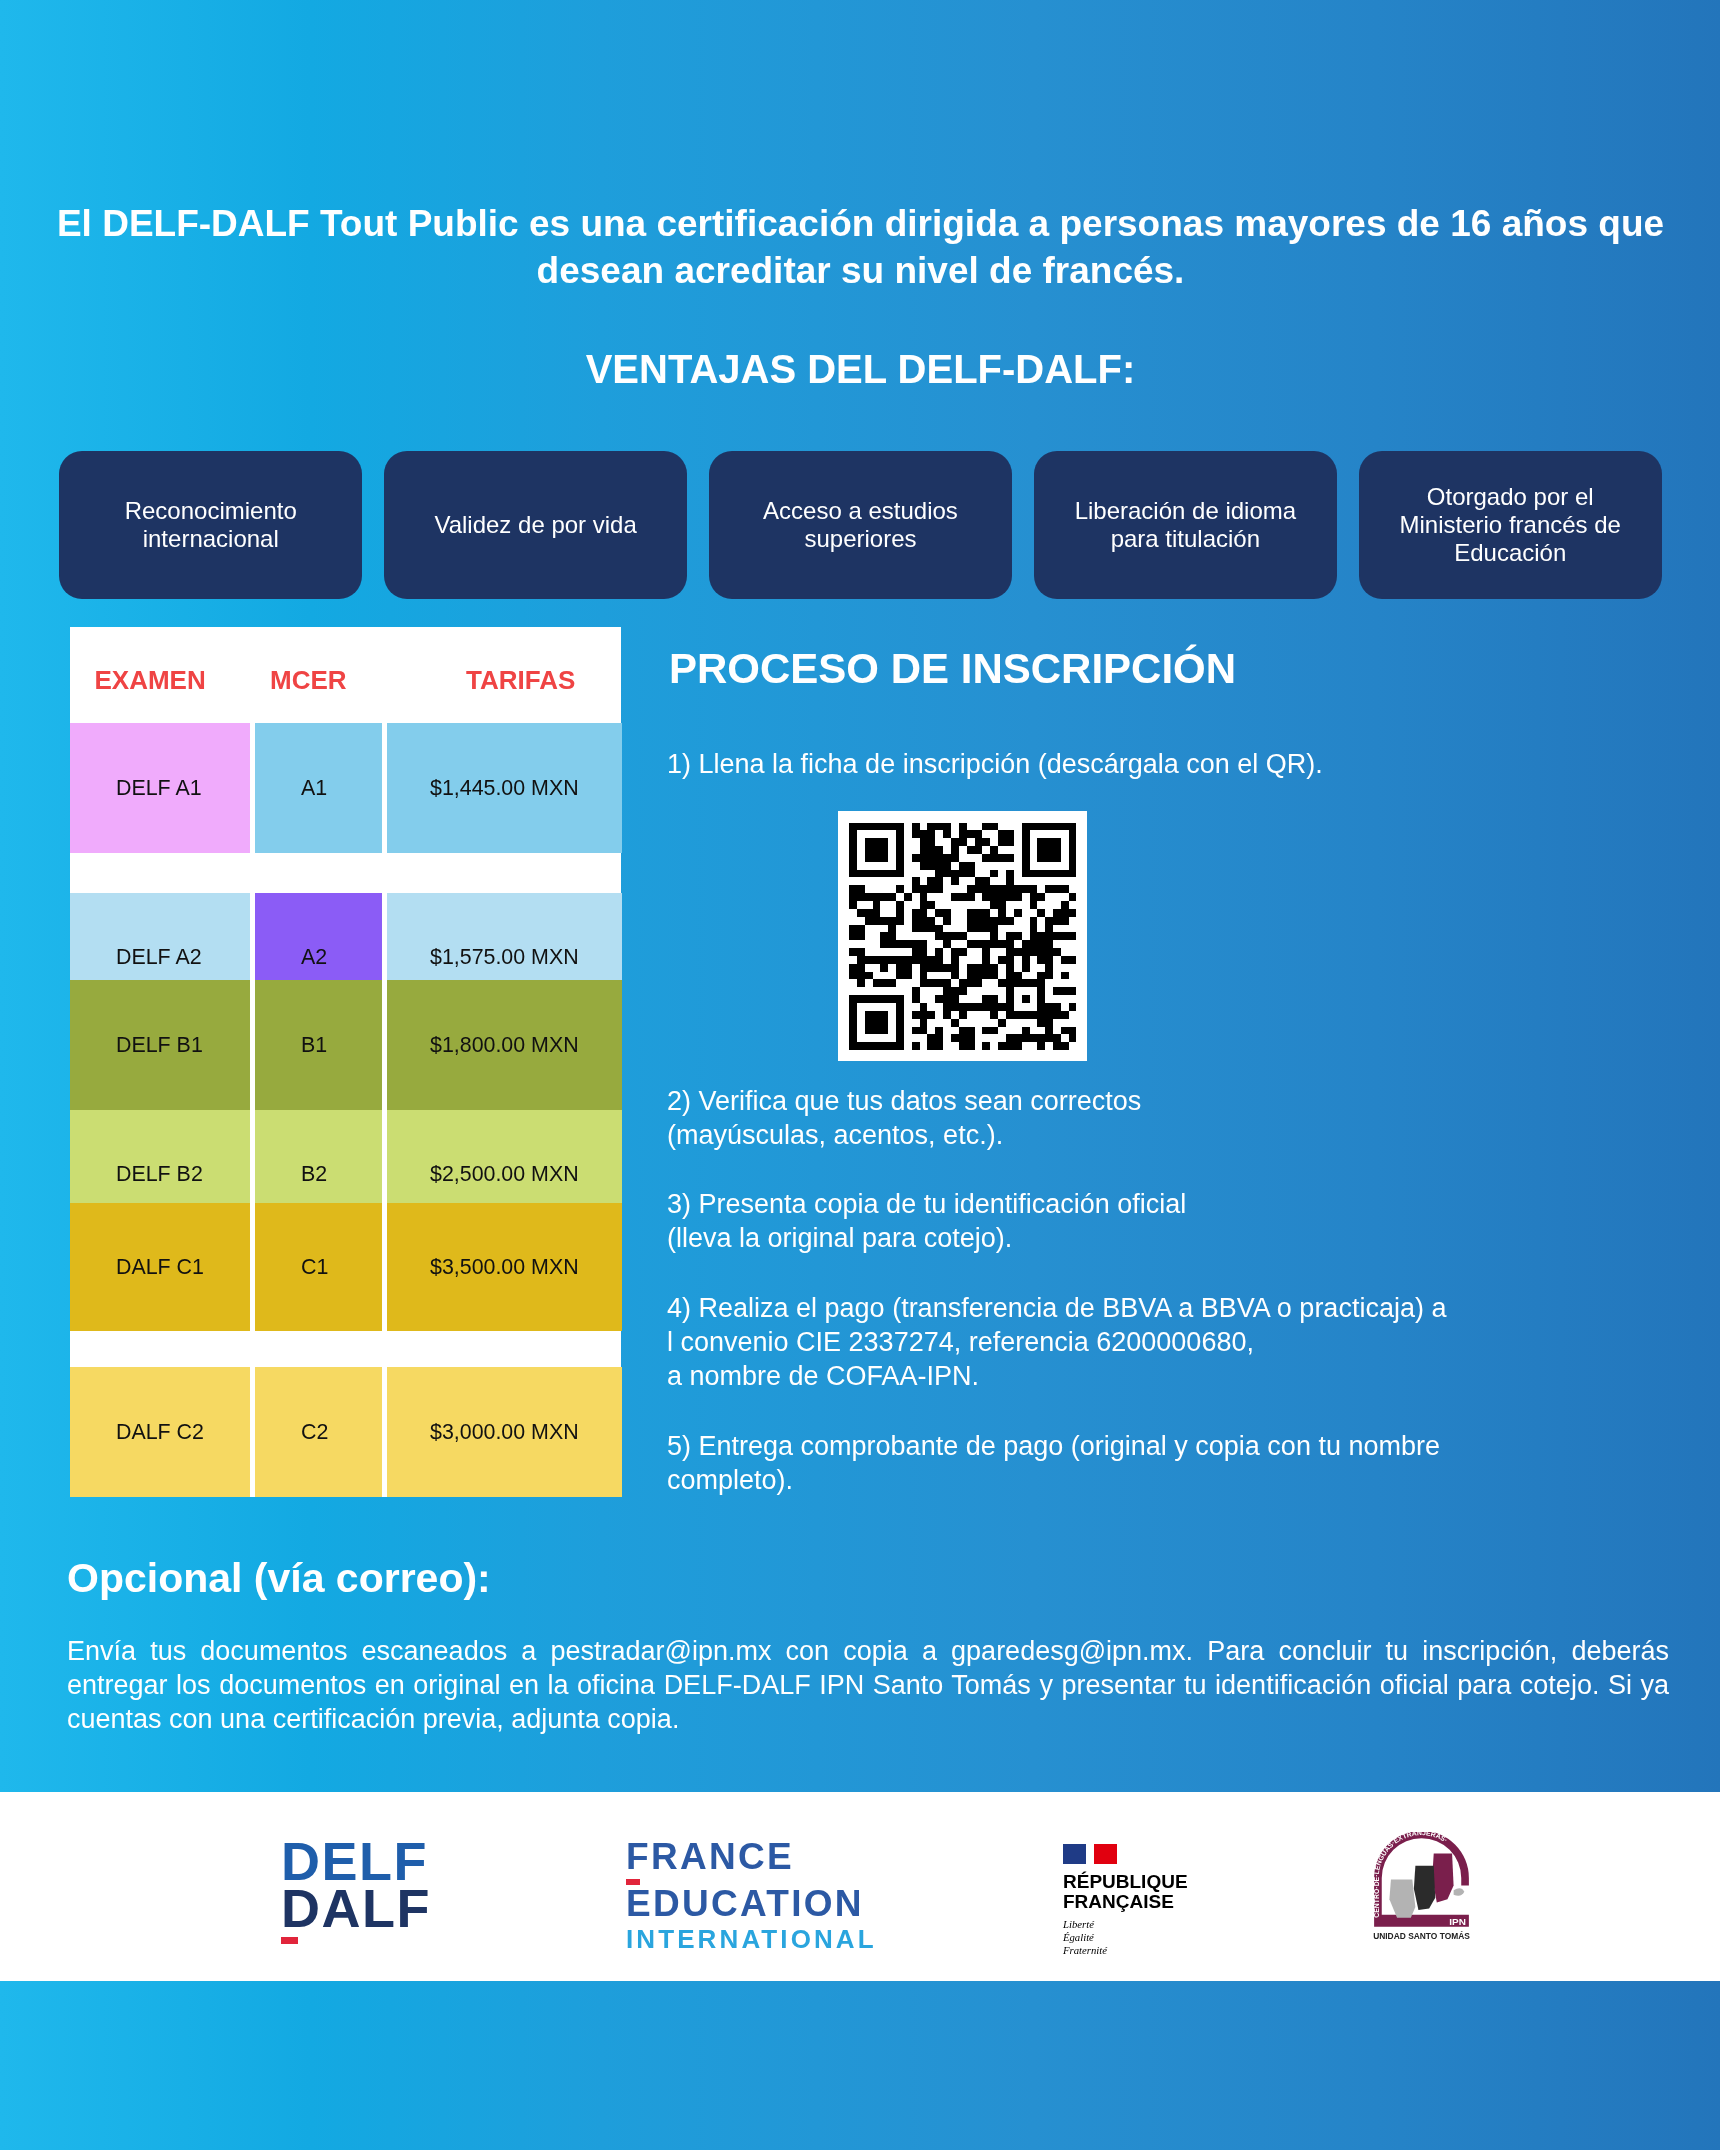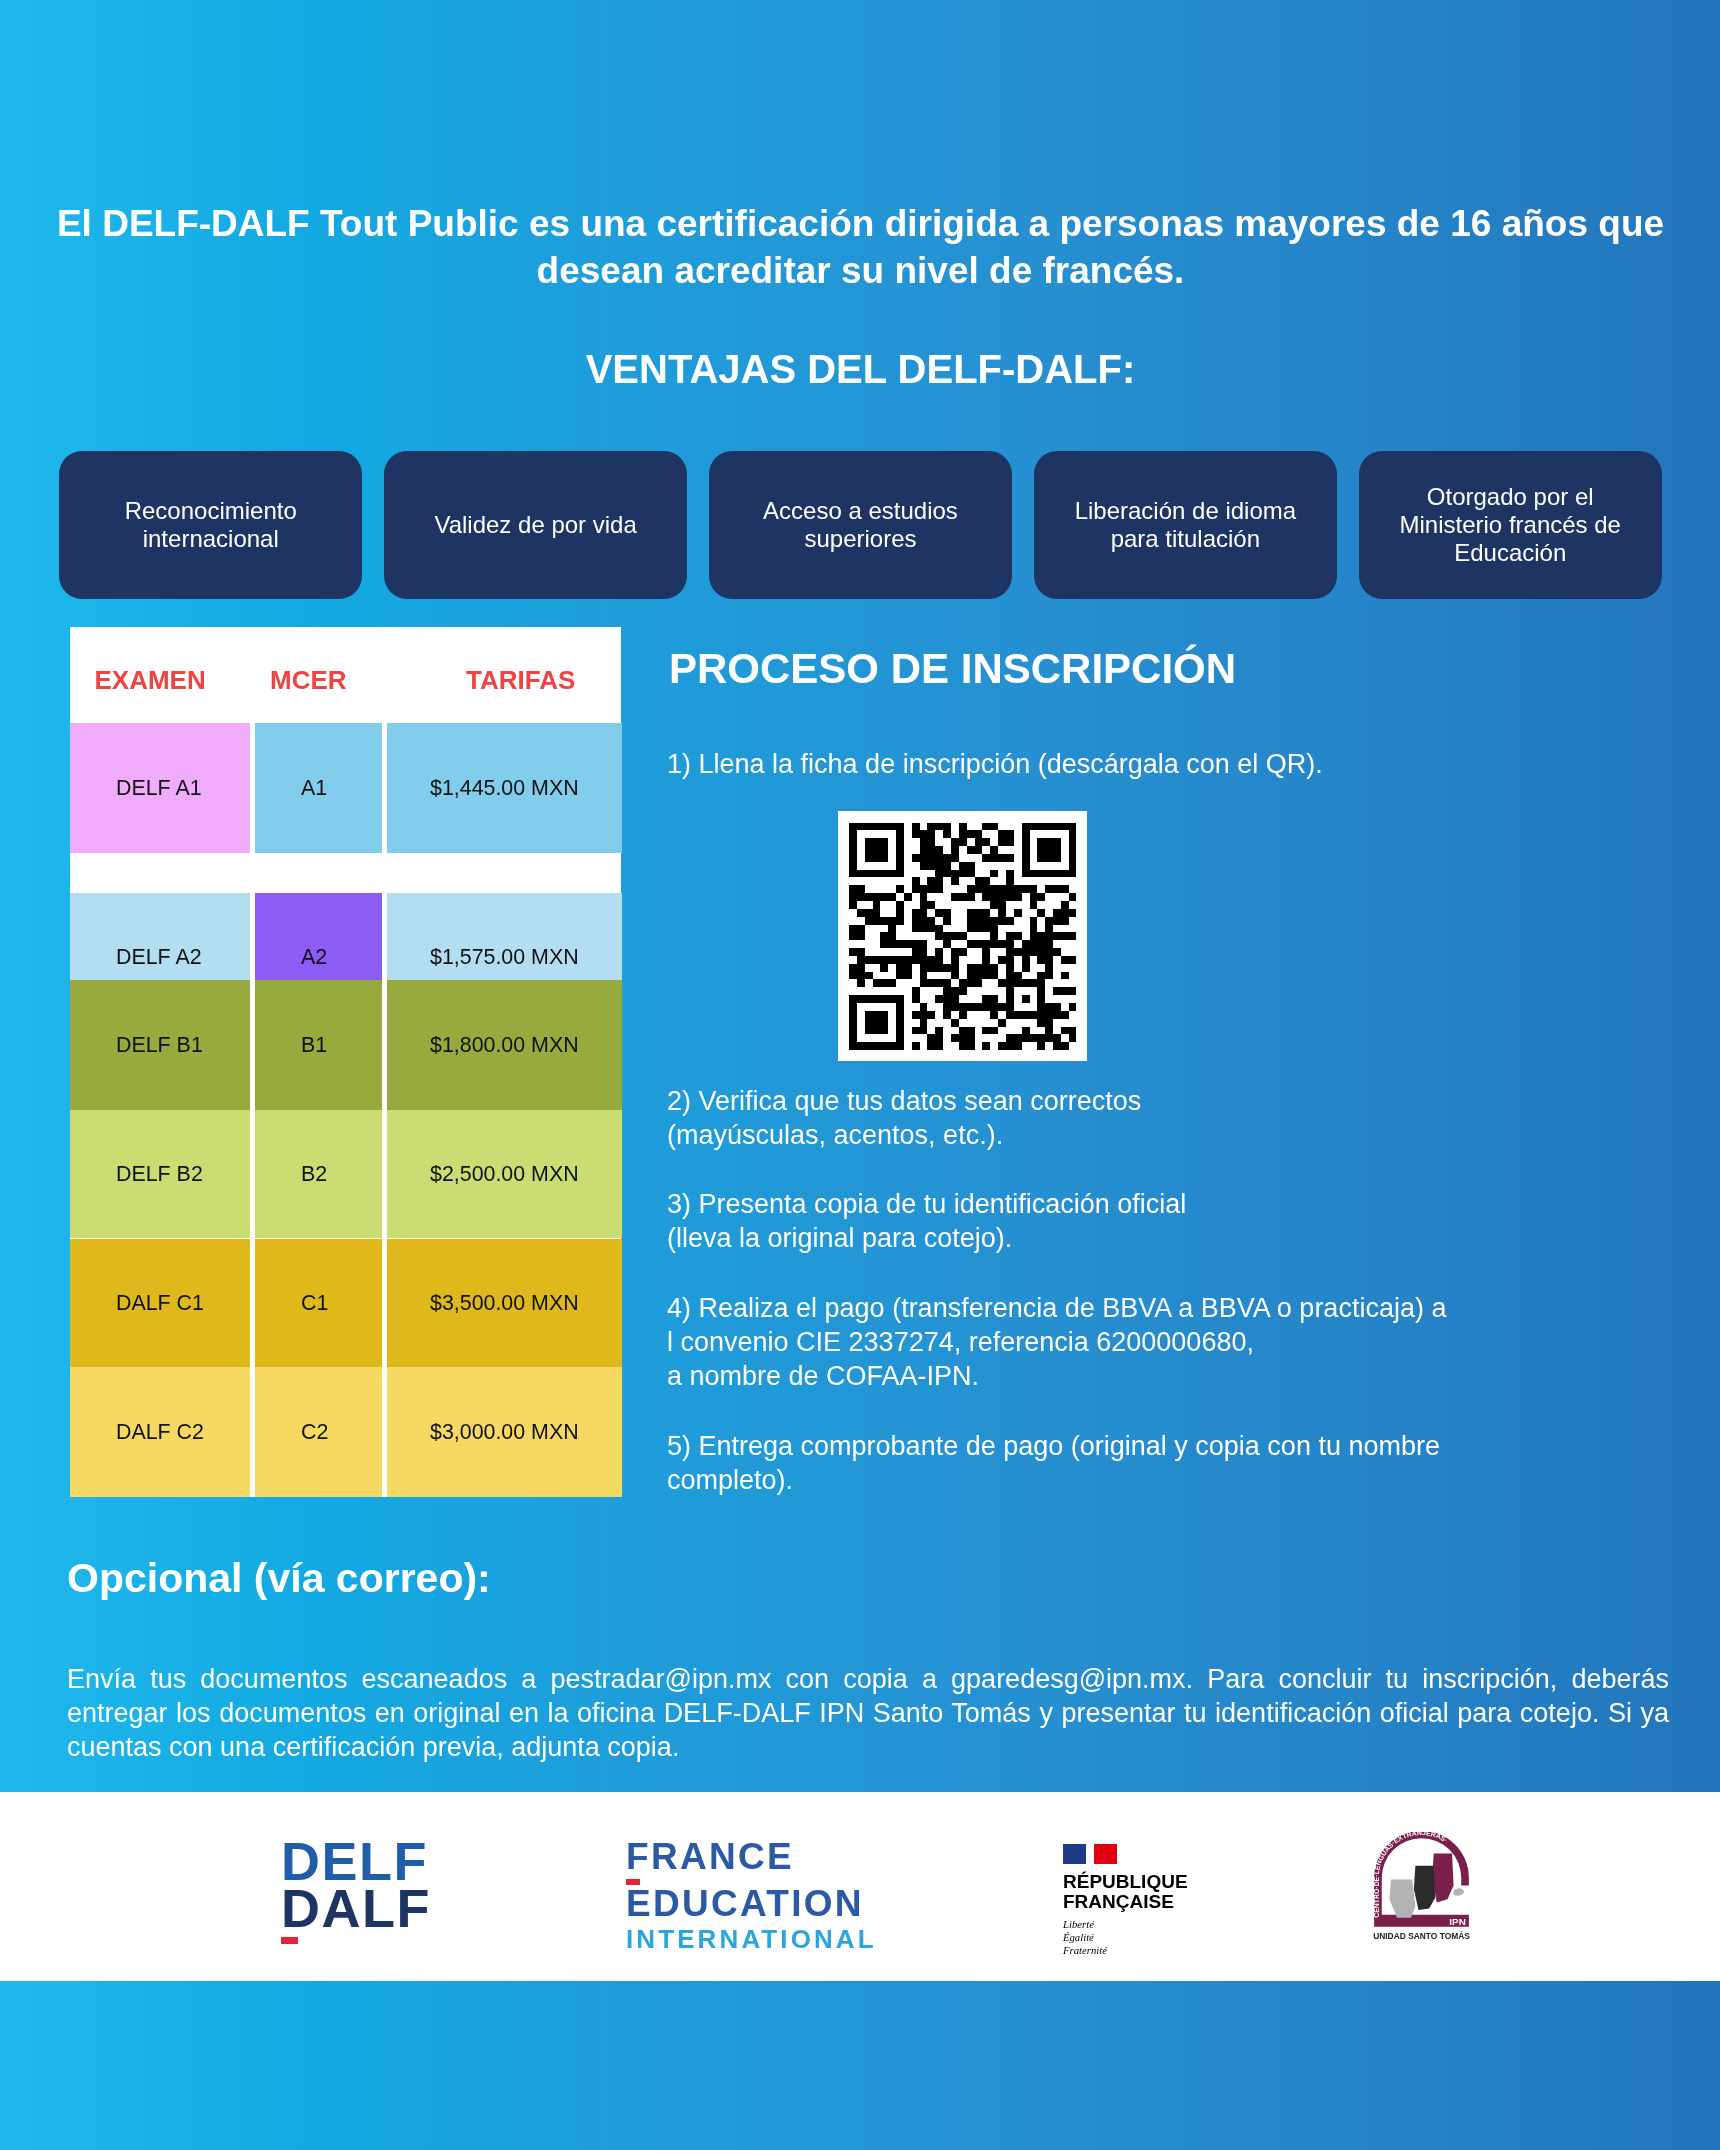--- a/index.html
+++ b/index.html
@@ -41,21 +41,21 @@
   .c3 { left: 317px; width: 235px; padding-left: 43px; }
 
   .proc-title { left: 669px; top: 641px; font-weight: bold; font-size: 42px; line-height: 55px; }
   .step { left: 667px; font-size: 27px; line-height: 34px; width: 994px; }
   .qr { left: 838px; top: 811px; width: 249px; height: 250px; background: #fff; padding: 10.7px; }
   .qr svg { width: 100%; height: 100%; display: block; }
 
   .opt-title { left: 67px; top: 1551px; font-weight: bold; font-size: 41px; line-height: 54px; }
   .opt-text {
     left: 67px; width: 1602px; top: 1634px;
-    font-size: 27px; line-height: 34px; text-align: justify; text-align-last: left; margin-top: 28px;
+    font-size: 27px; line-height: 34px; text-align: justify; text-align-last: left;
   }
 
   .footer { left: 0; top: 1792px; width: 1721px; height: 189px; background: #ffffff; }
   .logo { position: absolute; }
   .delf-logo { left: 281px; top: 46px; font-weight: bold; font-size: 54px; line-height: 47px; letter-spacing: 1.5px; }
   .delf-logo .l1 { color: #1f5eab; }
   .delf-logo .l2 { color: #1e3463; }
   .red-bar { width: 17px; height: 7.6px; background: #e1253b; margin-top: 4.6px; }
   .fei-logo { left: 626px; top: 46px; font-weight: bold; letter-spacing: 2.3px; }
   .fei-logo .f1 { color: #2c59a4; font-size: 37px; line-height: 38px; }
@@ -105,21 +105,21 @@
       <div class="trow" style="top: 353px; height: 130px;">
         <div class="cell c1" style="background: rgb(151, 170, 62);">DELF B1</div>
         <div class="cell c2" style="background: rgb(151, 170, 62);">B1</div>
         <div class="cell c3" style="background: rgb(151, 170, 62);">$1,800.00 MXN</div>
       </div>
       <div class="trow" style="top: 483px; height: 128px; padding-left: 48px;">
         <div class="cell c1" style="background: rgb(203, 221, 114);">DELF B2</div>
         <div class="cell c2" style="background: rgb(203, 221, 114);">B2</div>
         <div class="cell c3" style="background: rgb(203, 221, 114);">$2,500.00 MXN</div>
       </div>
-      <div class="trow" style="top: 612px; height: 128px;">
+      <div class="trow" style="top: 576px; height: 128px;">
         <div class="cell c1" style="background: rgb(223, 185, 27);">DALF C1</div>
         <div class="cell c2" style="background: rgb(223, 185, 27);">C1</div>
         <div class="cell c3" style="background: rgb(223, 185, 27);">$3,500.00 MXN</div>
       </div>
       <div class="trow" style="top: 740px; height: 130px;">
         <div class="cell c1" style="background: rgb(246, 217, 98);">DALF C2</div>
         <div class="cell c2" style="background: rgb(246, 217, 98);">C2</div>
         <div class="cell c3" style="background: rgb(246, 217, 98);">$3,000.00 MXN</div>
       </div>
     </div>

